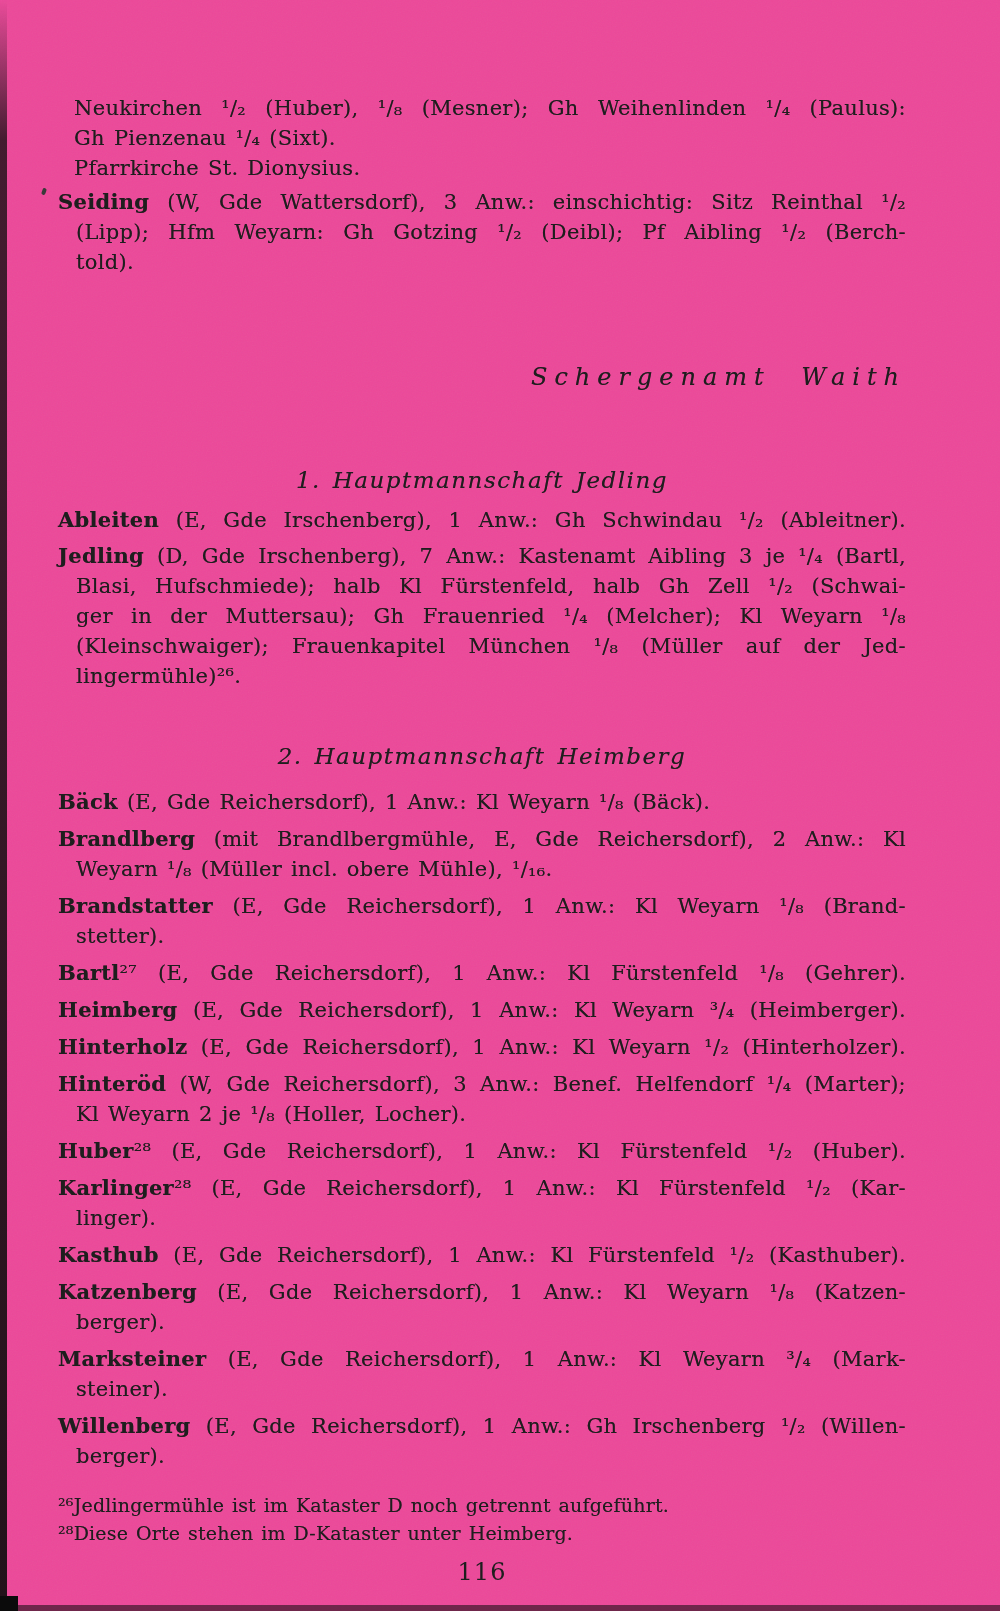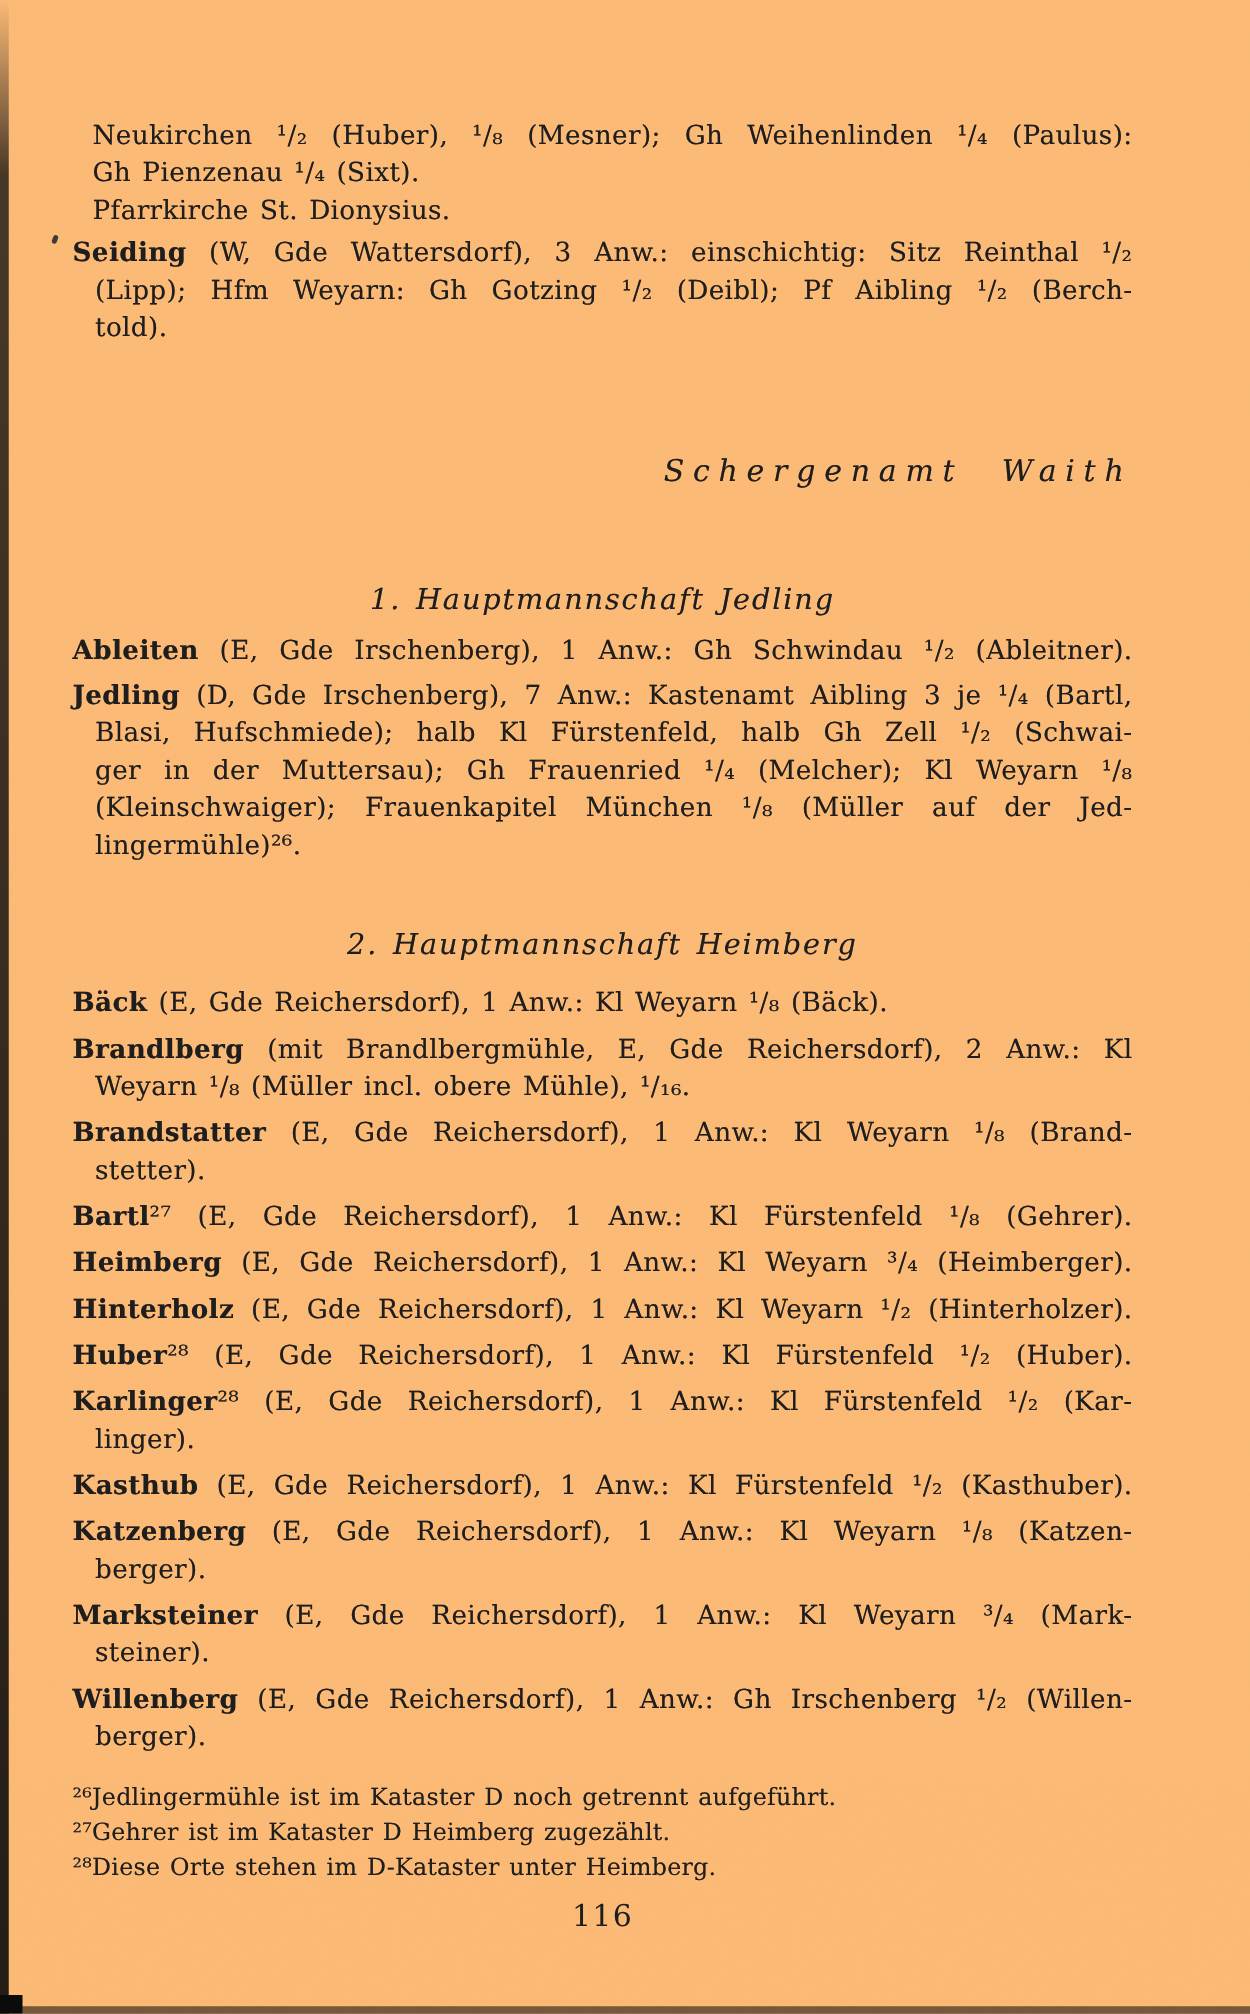--- a/index.html
+++ b/index.html
@@ -1,19 +1,19 @@
 <!DOCTYPE html>
 <html><head>
 <meta charset="utf-8">
 <style>
   html,body { margin:0; padding:0; background:#5a5a5a; }
   .scan {
     position:relative;
     width:1000px; height:1611px;
-    background:#fdba74;
+    background:#ec4899;
     overflow:hidden;
     font-family:"DejaVu Serif", serif;
     color:#1e1e1e;
   }
   .noise { position:absolute; left:0; top:0; width:100%; height:100%; opacity:0.06; pointer-events:none; }
   .edge-left {
     position:absolute; left:0; top:0; width:7px; height:100%;
     background:linear-gradient(to bottom, rgba(12,12,12,0) 0px, rgba(12,12,12,0.75) 140px, rgba(12,12,12,0.9) 100%);
   }
   .edge-bottom {
@@ -136,20 +136,24 @@
     </div>
 
     <div class="para hang entry">
       <div class="ln l1 fill"><b>Heimberg</b><span> (E, Gde Reichersdorf), 1 Anw.: Kl Weyarn ³/₄ (Heimberger).</span></div>
     </div>
 
     <div class="para hang entry">
       <div class="ln l1 fill"><b>Hinterholz</b><span> (E, Gde Reichersdorf), 1 Anw.: Kl Weyarn ¹/₂ (Hinterholzer).</span></div>
     </div>
 
+    <div class="para hang entry">
+      <div class="ln l1 fill"><b>Hinteröd</b><span> (W, Gde Reichersdorf), 3 Anw.: Benef. Helfendorf ¹/₄ (Marter);</span></div>
+      <div class="ln">Kl Weyarn 2 je ¹/₈ (Holler, Locher).</div>
+    </div>
 
     <div class="para hang entry">
       <div class="ln l1 fill"><b>Huber</b><span>²⁸ (E, Gde Reichersdorf), 1 Anw.: Kl Fürstenfeld ¹/₂ (Huber).</span></div>
     </div>
 
     <div class="para hang entry">
       <div class="ln l1 fill"><b>Karlinger</b><span>²⁸ (E, Gde Reichersdorf), 1 Anw.: Kl Fürstenfeld ¹/₂ (Kar-</span></div>
       <div class="ln">linger).</div>
     </div>
 
@@ -167,20 +171,19 @@
       <div class="ln">steiner).</div>
     </div>
 
     <div class="para hang entry">
       <div class="ln l1 fill"><b>Willenberg</b><span> (E, Gde Reichersdorf), 1 Anw.: Gh Irschenberg ¹/₂ (Willen-</span></div>
       <div class="ln">berger).</div>
     </div>
 
     <div class="footnotes">
       <div class="fn"><span class="fnm">²⁶</span><span class="fnt">Jedlingermühle ist im Kataster D noch getrennt aufgeführt.</span></div>
-      <div class="fn"><span class="fnm">²⁷</span><span class="fnt">Gehrer ist im Kataster D Heimberg zugezählt.</span></div>
       <div class="fn"><span class="fnm">²⁸</span><span class="fnt">Diese Orte stehen im D-Kataster unter Heimberg.</span></div>
     </div>
 
     <div class="pageno">116</div>
 
   </div>
 </div>
 
 </body></html>

